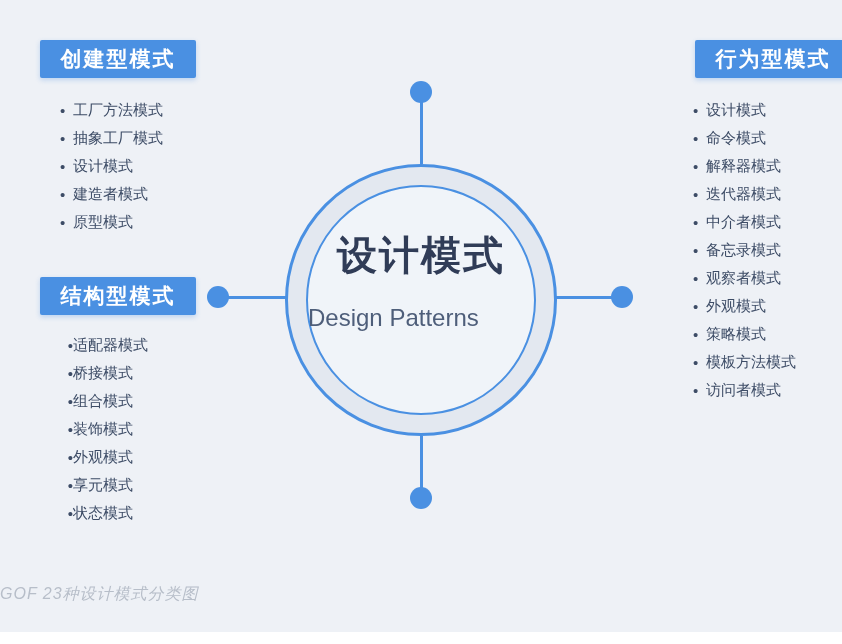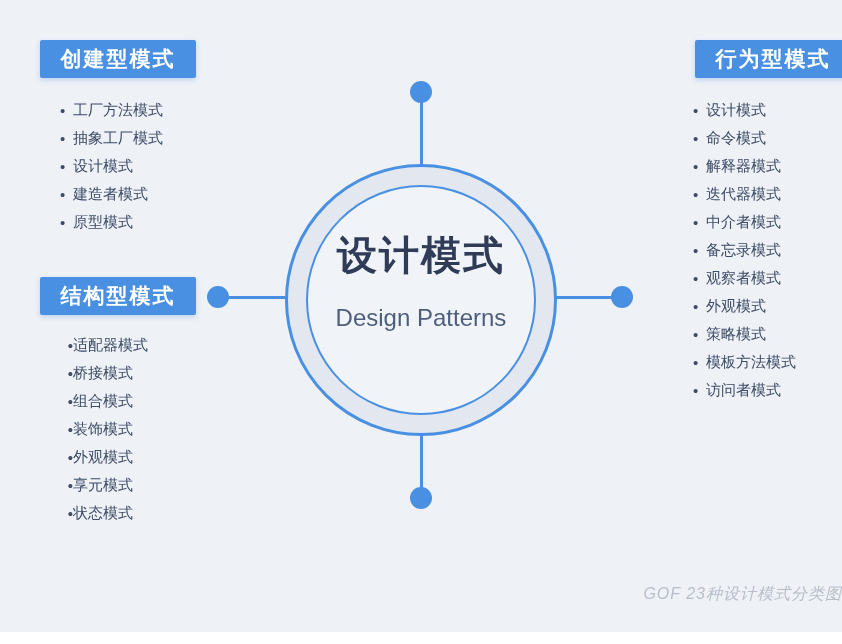--- a/index.html
+++ b/index.html
@@ -98,21 +98,21 @@
     font-size: 40px;
     line-height: 44px;
     font-weight: bold;
     letter-spacing: 2px;
     color: var(--title-color);
   }
   .hub-subtitle {
     position: absolute;
     top: 117px; left: 0;
     width: 100%;
-    text-align: center;
+    text-align: left;
     font-size: 24px;
     line-height: 28px;
     color: var(--subtitle-color);
   }
   
   .line { position: absolute; background: var(--accent); }
   .line-top    { left: 420px; top: 102px; width: 3px;  height: 62px; }
   .line-bottom { left: 420px; top: 436px; width: 3px;  height: 52px; }
   .line-left   { left: 228px; top: 296px; width: 58px; height: 3px;  }
   .line-right  { left: 556px; top: 296px; width: 56px; height: 3px;  }
@@ -124,21 +124,21 @@
   }
   .dot-top    { left: 410px; top: 81px;  }
   .dot-bottom { left: 410px; top: 487px; }
   .dot-left   { left: 207px; top: 286px; }
   .dot-right  { left: 611px; top: 286px; }
   
   .caption {
     position: absolute;
     left: 0; top: 584px;
     width: 100%;
-    text-align: right;
+    text-align: left;
     font-size: 16px;
     font-style: italic;
     color: var(--caption-color);
     letter-spacing: 1px;
   }
 </style>
 </head>
 <body>
 
 <div class="stage">

